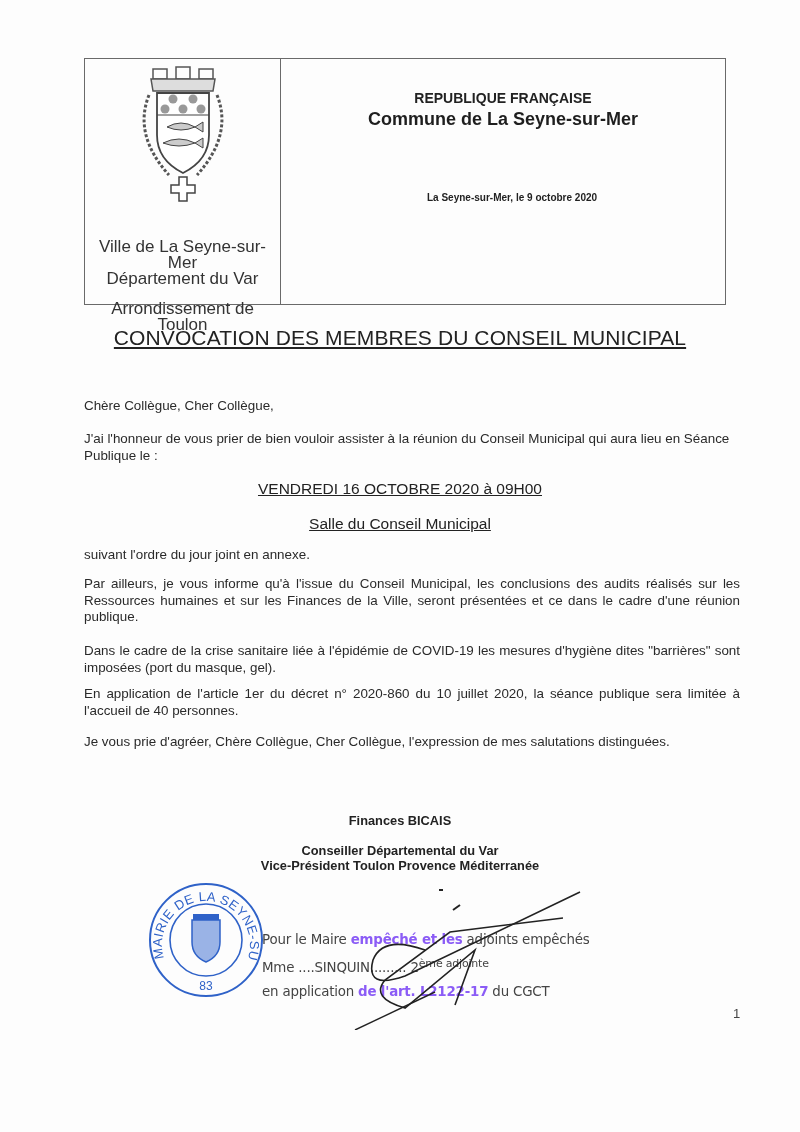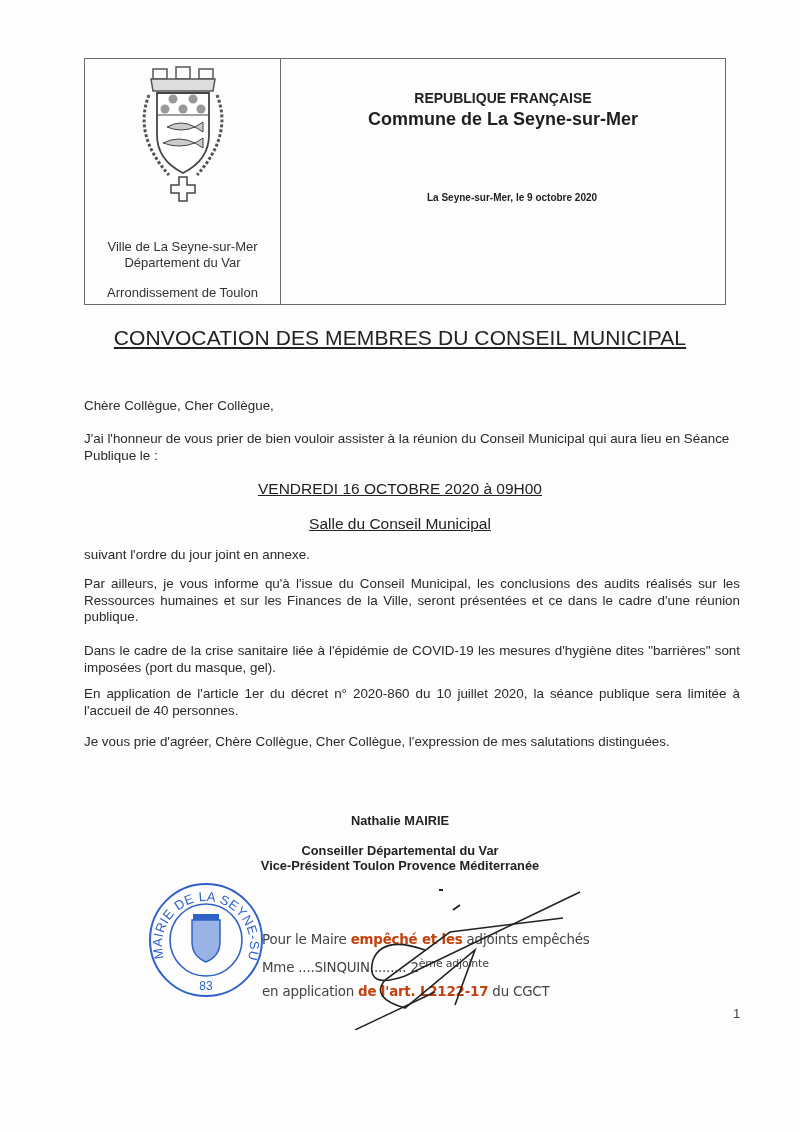--- a/index.html
+++ b/index.html
@@ -12,38 +12,38 @@
     position: absolute; left: 84px; top: 58px; width: 642px; height: 247px;
     border: 1px solid #6a6a6a; box-sizing: border-box;
   }
   .header-left {
     position: absolute; left: 0; top: 0; width: 196px; height: 100%;
     border-right: 1px solid #6a6a6a; box-sizing: border-box;
   }
   .crest { position: absolute; left: 38px; top: 6px; width: 120px; height: 140px; }
   .left-lines {
     position: absolute; left: 0; right: 0; top: 180px; text-align: center;
-    font-size: 13px; line-height: 16px; color: #333;
+    font-size: 17px; line-height: 16px; color: #333;
   }
   .left-lines .gap { height: 14px; }
   .header-right { position: absolute; left: 196px; right: 0; top: 0; height: 100%; }
   .rep { position: absolute; top: 7px; left: 0; right: 0; text-align: center; font-weight: bold; font-size: 14px; margin-top: 24px; }
   .commune { position: absolute; top: 50px; left: 0; right: 0; text-align: center; font-weight: bold; font-size: 18px; color: #1e1e1e; }
   .date { position: absolute; top: 133px; left: 146px; font-weight: bold; font-size: 10px; }
   .title {
     position: absolute; top: 326px; left: 0; right: 0; text-align: center;
     font-size: 21px; text-decoration: underline; color: #222; letter-spacing: 0.1px;
   }
   .p { position: absolute; left: 84px; width: 656px; font-size: 13.4px; line-height: 16.5px; color: #2a2a2a; }
   .justify { text-align: justify; text-align-last: left; }
   .center-b { position: absolute; left: 0; right: 0; text-align: center; font-weight: normal; text-decoration: underline; font-size: 15.5px; }
   .sig { position: absolute; left: 0; right: 0; text-align: center; font-weight: bold; font-size: 12.8px; line-height: 15px; color: #222; }
   .stamp { position: absolute; left: 146px; top: 880px; width: 120px; height: 120px; }
   .hand { position: absolute; left: 262px; font-size: 13.4px; color: #444; font-family: "DejaVu Sans", sans-serif; letter-spacing: -0.2px; }
-  .hand b { font-weight: bold; color: #c2410c; }
+  .hand b { font-weight: bold; color: #8b5cf6; }
   .scrawl { position: absolute; left: 255px; top: 880px; width: 345px; height: 150px; pointer-events: none; }
   .page-num { position: absolute; left: 733px; top: 1006px; font-size: 13px; color: #444; }
 </style>
 </head>
 <body>
 
 <div class="header-box">
   <div class="header-left">
     <svg class="crest" viewBox="0 0 120 140">
 
@@ -86,21 +86,21 @@
 <div class="p" style="top:398px">Chère Collègue, Cher Collègue,</div>
 <div class="p" style="top:431px">J'ai l'honneur de vous prier de bien vouloir assister à la réunion du Conseil Municipal qui aura lieu en Séance Publique le :</div>
 <div class="center-b" style="top:480px">VENDREDI 16 OCTOBRE 2020 à 09H00</div>
 <div class="center-b" style="top:515px">Salle du Conseil Municipal</div>
 <div class="p" style="top:547px">suivant l'ordre du jour joint en annexe.</div>
 <div class="p justify" style="top:576px">Par ailleurs, je vous informe qu'à l'issue du Conseil Municipal, les conclusions des audits réalisés sur les Ressources humaines et sur les Finances de la Ville, seront présentées et ce dans le cadre d'une réunion publique.</div>
 <div class="p justify" style="top:643px">Dans le cadre de la crise sanitaire liée à l'épidémie de COVID-19 les mesures d'hygiène dites "barrières" sont imposées (port du masque, gel).</div>
 <div class="p justify" style="top:686px">En application de l'article 1er du décret n° 2020-860 du 10 juillet 2020, la séance publique sera limitée à l'accueil de 40 personnes.</div>
 <div class="p" style="top:734px">Je vous prie d'agréer, Chère Collègue, Cher Collègue, l'expression de mes salutations distinguées.</div>
 
-<div class="sig" style="top:813px">Nathalie MAIRIE</div>
+<div class="sig" style="top:813px">Finances BICAIS</div>
 <div class="sig" style="top:843px">
   <div>Conseiller Départemental du Var</div>
   <div>Vice-Président Toulon Provence Méditerranée</div>
 </div>
 
 <svg class="stamp" viewBox="0 0 120 120">
   <defs>
     <path id="arc" d="M18 78 A44 44 0 1 1 102 78"></path>
   </defs>
   <circle cx="60" cy="60" r="56" fill="none" stroke="#2f62c8" stroke-width="2"></circle>

